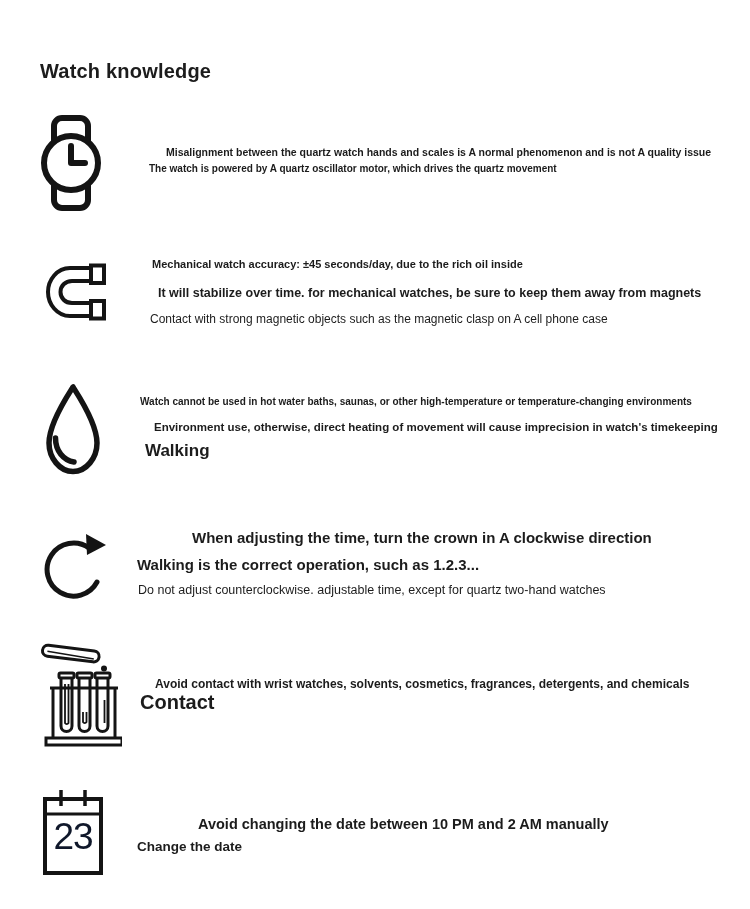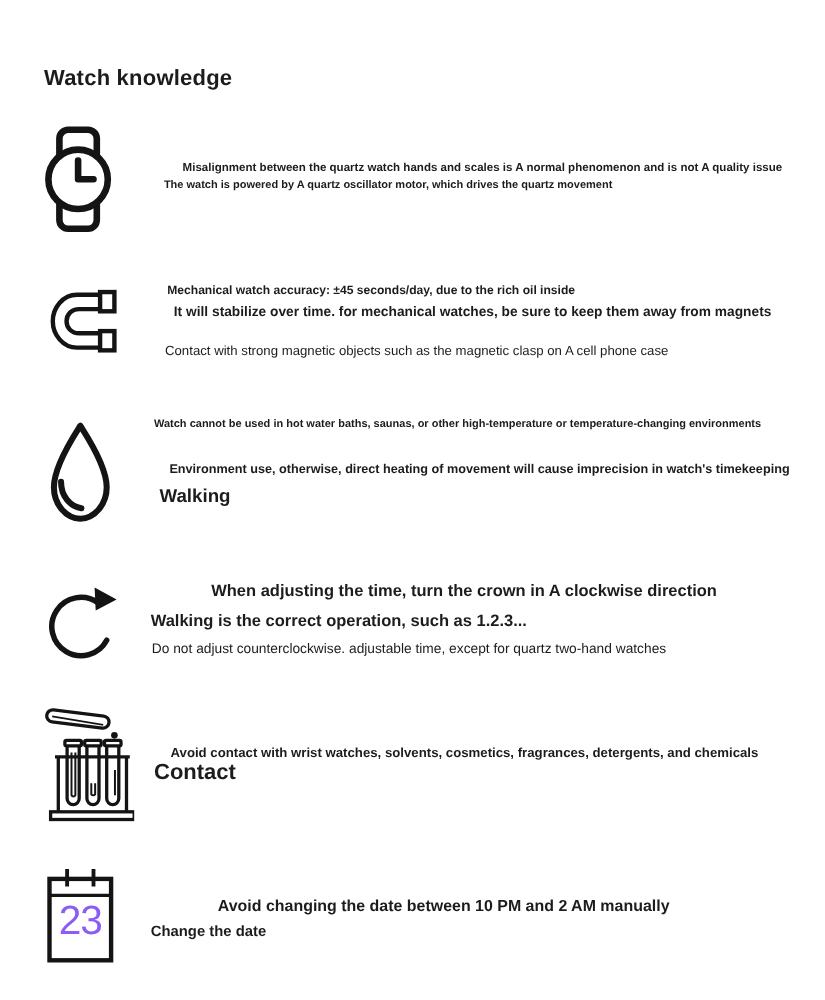--- a/index.html
+++ b/index.html
@@ -15,43 +15,43 @@
   .title{left:40px;top:36px;font-size:20px;font-weight:bold;letter-spacing:0.2px;margin-top:24px;}
 
   
   .icon-watch{left:40px;top:113px;}
   .s1l1{left:166px;top:146px;font-size:10.5px;font-weight:bold;}
   .s1l2{left:149px;top:163px;font-size:10px;font-weight:bold;}
 
   
   .icon-magnet{left:44px;top:261px;}
   .s2l1{left:152px;top:258px;font-size:11px;font-weight:bold;}
-  .s2l2{left:158px;top:276px;font-size:12.5px;font-weight:bold;}
+  .s2l2{left:158px;top:286px;font-size:12.5px;font-weight:bold;}
   .s2l3{left:150px;top:312px;font-size:12px;font-weight:normal;}
 
   
   .icon-drop{left:40px;top:382px;}
-  .s3l1{left:140px;top:380px;font-size:10px;font-weight:bold;}
+  .s3l1{left:140px;top:396px;font-size:10px;font-weight:bold;}
   .s3l2{left:154px;top:421px;font-size:11.5px;font-weight:bold;}
   .s3l3{left:145px;top:441px;font-size:17px;font-weight:bold;}
 
   
   .icon-rotate{left:44px;top:522px;}
   .s4l1{left:192px;top:529px;font-size:15px;font-weight:bold;}
   .s4l2{left:137px;top:556px;font-size:15px;font-weight:bold;}
   .s4l3{left:138px;top:583px;font-size:12.5px;font-weight:normal;}
 
   
   .icon-tubes{left:34px;top:642px;}
   .s5l1{left:155px;top:677px;font-size:12px;font-weight:bold;}
   .s5l2{left:140px;top:691px;font-size:20px;font-weight:bold;}
 
   
   .icon-calendar{left:40px;top:786px;}
-  .cal-day{left:40px;top:816px;width:66px;text-align:center;font-size:37px;font-weight:400;letter-spacing:-1px;color:#8b5cf6;}
+  .cal-day{left:40px;top:816px;width:66px;text-align:center;font-size:37px;font-weight:400;letter-spacing:-1px;color:#0f172a;}
   .s6l1{left:198px;top:816px;font-size:14.5px;font-weight:bold;}
   .s6l2{left:137px;top:839px;font-size:13.5px;font-weight:bold;}
 
   svg{display:block;}
 </style>
 </head>
 <body>
 
 <div class="page">
 

